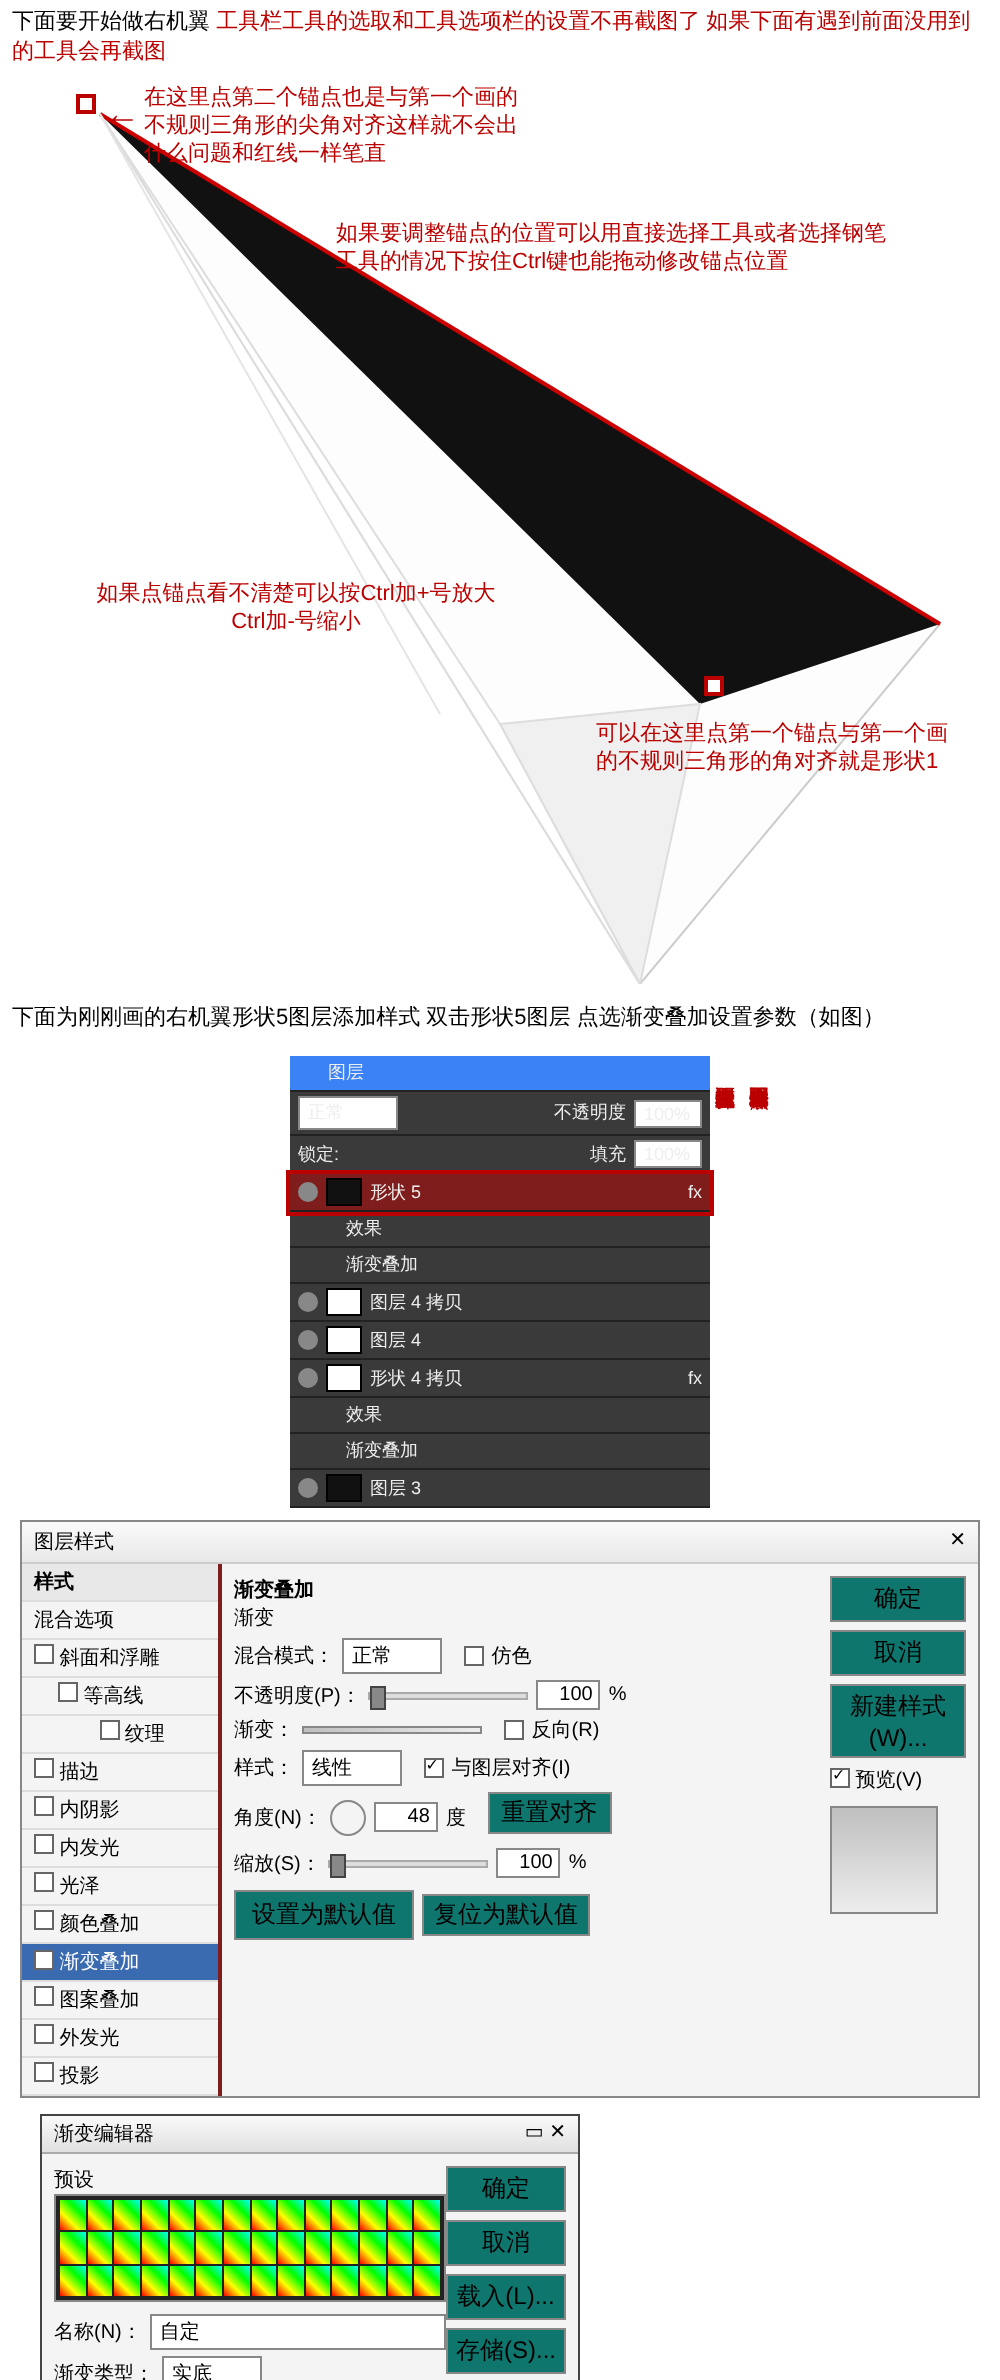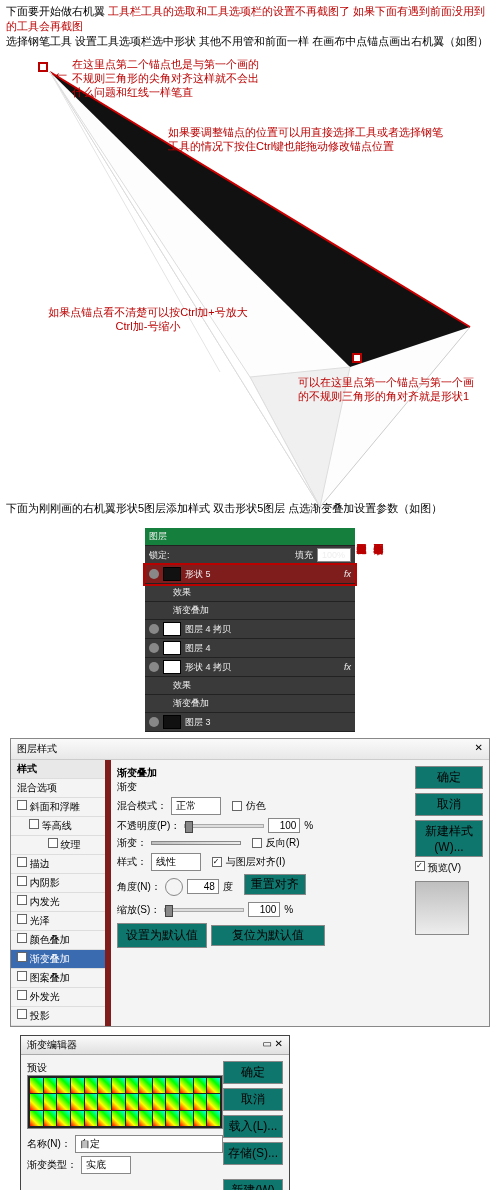--- a/index.html
+++ b/index.html
@@ -16,36 +16,36 @@
 .anno { position: absolute; color: #b00; line-height: 14px; font-size: 11px; }
 .anchor-box { position: absolute; width: 10px; height: 10px; border: 2px solid #b00; background: #fff; }
 .arrow { position: absolute; color: #b00; font-size: 18px; }
 
 .plane { position: absolute; left: 20px; top: 12px; }
 
 .step2 { padding: 6px; }
 
 
 .layers-panel { width: 210px; margin: 6px auto 0; background: #3a3a3a; color: #eee; font-size: 9px; position: relative; }
-.lp-top { background: #15803d; padding: 2px 4px; border-bottom: 1px solid #222; }
+.lp-top { background: #3b82f6; padding: 2px 19px; border-bottom: 1px solid #222; }
 .lp-row { display: flex; align-items: center; gap: 4px; padding: 2px 4px; border-bottom: 1px solid #222; }
 .lp-row.sel { background: #7f1d1d; }
 .lp-row.hl { outline: 2px solid #b00; }
 .thumb { width: 18px; height: 14px; background: #888; border: 1px solid #000; }
 .thumb.dark { background: #111; }
 .thumb.white { background: #fff; }
 .eye { width: 10px; height: 10px; background: #888; border-radius: 50%; }
-.fxlabel { margin-left: auto; font-style: italic; }
+.fxlabel { margin-left: auto; }
 .vred { position: absolute; writing-mode: vertical-rl; color: #b00; font-size: 10px; line-height: 12px; }
 
 
 .lsd { width: 480px; margin: 6px auto 0; border: 1px solid #888; background: #f4f4f4; font-size: 10px; }
 .lsd-title { background: linear-gradient(#fafafa,#e8e8e8); padding: 3px 6px; border-bottom: 1px solid #ccc; display: flex; justify-content: space-between; }
 .lsd-body { display: flex; }
-.lsd-left { width: 100px; border-right: 6px solid #7f1d1d; }
+.lsd-left { width: 100px; border-right: 2px solid #7f1d1d; }
 .lsd-left div { padding: 2px 6px; border-bottom: 1px solid #ddd; }
 .lsd-left .hdr { background: #e8e8e8; font-weight: bold; }
 .lsd-left .act { background: #3a6ab0; color: #fff; }
 .lsd-mid { flex: 1; padding: 6px; }
 .lsd-right { width: 80px; padding: 6px; }
 .btn { border: 1px solid #888; background: #0f766e; padding: 2px 4px; margin-bottom: 4px; text-align: center; font-size: 12px; }
 .field-row { display: flex; align-items: center; gap: 4px; margin: 3px 0; }
 .sel-box { border: 1px solid #888; background: #fff; padding: 1px 4px 1px 4px; min-width: 50px; display: inline-block; }
 .num-box { border: 1px solid #888; background: #fff; padding: 1px 3px; width: 32px; text-align: right; display: inline-block; }
 .slider { height: 4px; background: #ddd; border: 1px solid #aaa; width: 80px; position: relative; }
@@ -63,21 +63,20 @@
 .swatch-grid { border: 1px solid #888; background: #222; padding: 2px; display: grid; grid-template-columns: repeat(14, 1fr); gap: 1px; height: 54px; }
 .sw { background: linear-gradient(45deg,#f00,#ff0,#0f0,#0ff); }
 </style>
 </head>
 <body>
 <div class="page">
 
 <div class="top">
   <div class="intro">
     <span class="black">下面要开始做右机翼 </span><span class="red">工具栏工具的选取和工具选项栏的设置不再截图了 如果下面有遇到前面没用到的工具会再截图</span><br>
-    <span class="black">选择钢笔工具 设置工具选项栏选中形状 其他不用管和前面一样 在画布中点锚点画出右机翼（如图）</span>
   </div>
 
   <div class="airplane-area">
 
     <svg class="plane" width="460" height="440">
       <polygon points="30,5 450,260 300,440" fill="#fdfdfd" stroke="#ccc"></polygon>
       <polygon points="30,5 450,260 330,300" fill="#111"></polygon>
       <line x1="30" y1="5" x2="450" y2="260" stroke="#c00" stroke-width="2"></line>
       <polygon points="300,440 330,300 230,310" fill="#f0f0f0" stroke="#ddd"></polygon>
       <polygon points="30,5 230,310 300,440" fill="#fff" stroke="#ddd"></polygon>
@@ -94,20 +93,25 @@
     <div class="anchor-box" style="left:352px;top:298px;"></div>
     <div class="anno" style="left:298px;top:320px;width:180px;">可以在这里点第一个锚点与第一个画的不规则三角形的角对齐就是形状1</div>
   </div>
 </div>
 
 <div class="step2">下面为刚刚画的右机翼形状5图层添加样式 双击形状5图层 点选渐变叠加设置参数（如图）</div>
 
 <div style="position:relative;">
 <div class="layers-panel">
   <div class="lp-top">图层</div>
+  <div class="lp-row">
+    <span class="sel-box">正常</span>
+    <span style="margin-left:auto">不透明度</span>
+    <span class="sel-box" style="min-width:34px">100%</span>
+  </div>
   <div class="lp-row">
     <span>锁定:</span>
     <span style="margin-left:auto">填充</span>
     <span class="sel-box" style="min-width:34px">100%</span>
   </div>
   <div class="lp-row sel hl">
           <span class="eye"></span>
           <span class="thumb dark"></span>
           <span>形状 5</span>
           <span class="fxlabel">fx</span>
@@ -186,21 +190,21 @@
       <div class="field-row"><span>样式：</span><span class="sel-box">线性</span> &nbsp;<span class="cb on"></span><span>与图层对齐(I)</span></div>
       <div class="field-row"><span>角度(N)：</span><span style="width:18px;height:18px;border:1px solid #888;border-radius:50%;display:inline-block"></span><span class="num-box">48</span><span>度</span> &nbsp;<span class="btn" style="display:inline-block;padding:1px 6px">重置对齐</span></div>
       <div class="field-row">
             <span>缩放(S)：</span>
             <span class="slider"></span>
             <span class="num-box">100</span>
             <span>%</span>
           </div>
       <div class="field-row" style="margin-top:6px">
         <span class="btn" style="padding:3px 8px">设置为默认值</span>
-        <span class="btn" style="padding:1px 20px">复位为默认值</span>
+        <span class="btn" style="padding:1px 5px">复位为默认值</span>
       </div>
     </div>
     <div class="lsd-right">
       <div class="btn">确定</div>
       <div class="btn">取消</div>
       <div class="btn">新建样式(W)...</div>
       <div><span class="cb on"></span> <span>预览(V)</span></div>
       <div class="preview"></div>
     </div>
   </div>

